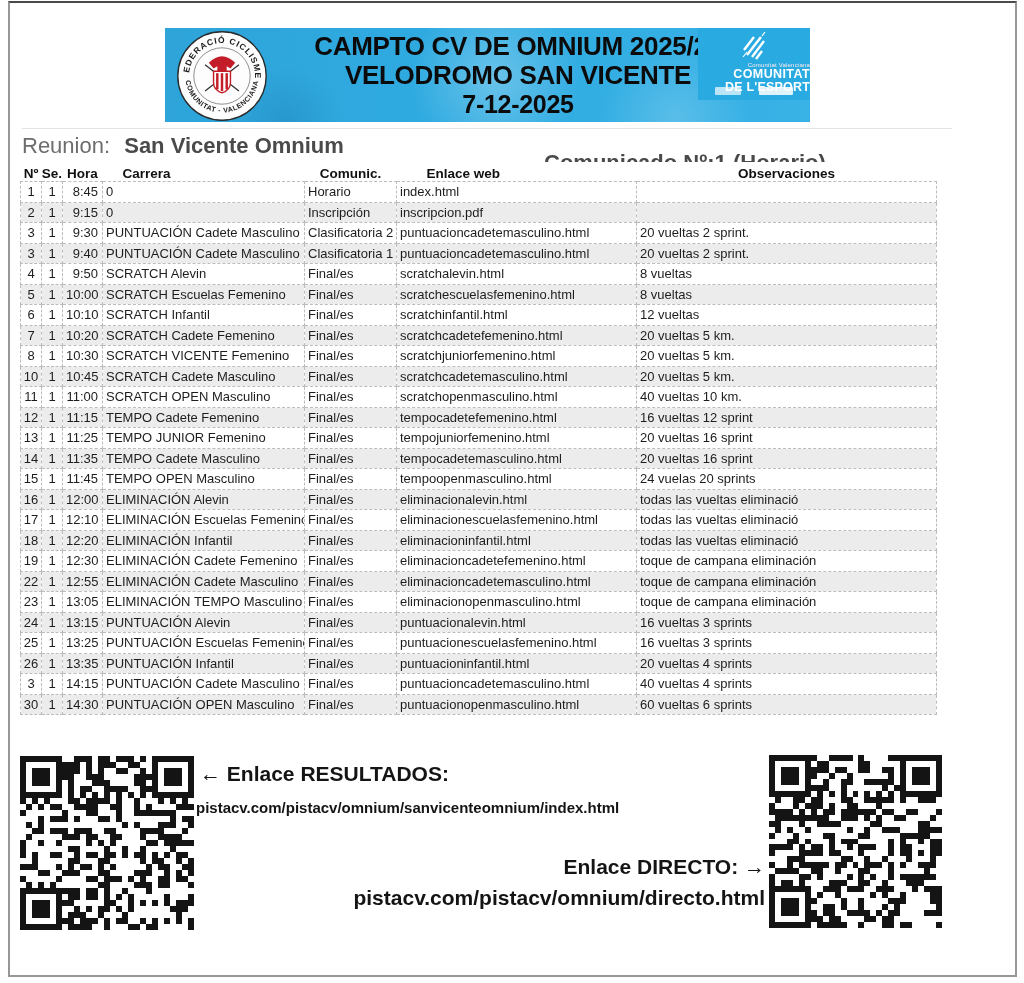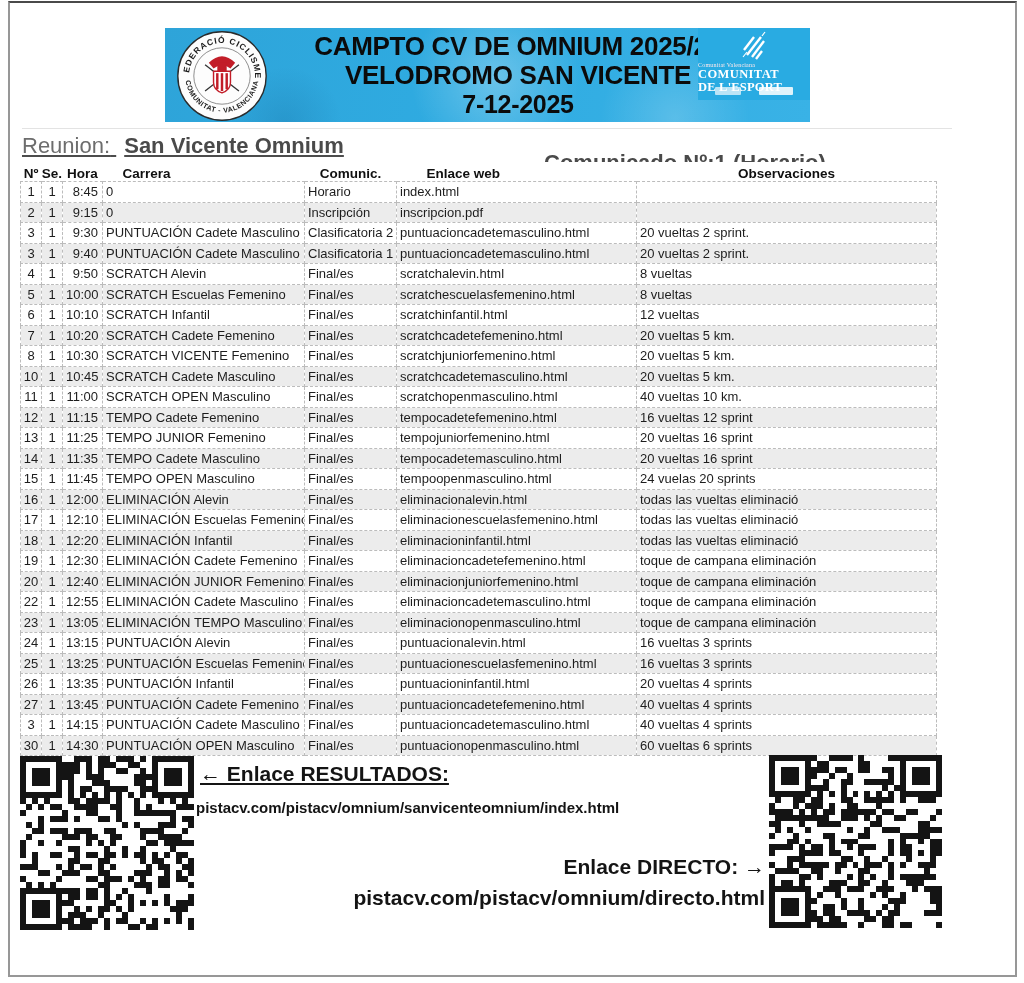--- a/index.html
+++ b/index.html
@@ -19,35 +19,35 @@
                  background:radial-gradient(circle,rgba(0,60,110,.15),rgba(0,60,110,0) 70%);}
   .fed-logo{position:absolute;left:10px;top:1px;}
   .banner-titles{position:absolute;left:118px;top:0;width:470px;height:94px;
                  display:flex;flex-direction:column;justify-content:center;align-items:center;
                  color:#0b0b0b;font-weight:bold;line-height:1.13;letter-spacing:-.3px;
                  text-align:center;}
   .banner-titles .l1{font-size:26px;}
   .banner-titles .l2{font-size:26px;}
   .banner-titles .l3{font-size:25px;}
   .esport-panel{position:absolute;right:0;top:0;width:112px;height:72px;background:#29abe2;
-                color:#fff;text-align:left;font-family:Liberation Serif, serif;}
+                color:#fff;text-align:right;}
   .esport-icon{display:block;margin:3px auto 0;}
   .esport-small{font-size:6px;color:#ffe9ec;letter-spacing:.2px;margin-top:-1px;}
   .esport-l1{font-size:12.5px;font-weight:bold;letter-spacing:.4px;line-height:1.05;}
   .esport-l2{font-size:12.5px;font-weight:bold;letter-spacing:.2px;line-height:1.05;}
   .sponsor-row{position:absolute;bottom:5px;left:0;width:100%;display:flex;justify-content:space-evenly;align-items:center;}
   .sponsor-mark{background:rgba(255,255,255,.85);height:8px;border-radius:1px;}
   .sm1{width:26px;opacity:.8;}
   .sm2{width:34px;}
 
   .shadow-line{position:absolute;left:22px;top:128px;width:930px;height:1px;background:#e3e3e3;}
 
   
   .meta-row{position:absolute;left:22px;top:133px;width:930px;height:28px;font-size:22px;color:#4c4c4c;}
-  .reunion{position:absolute;left:0;top:0;text-decoration:underline;}
+  .reunion{position:absolute;left:0;top:0;}
   .reunion .lbl{color:#6d6d6d;font-weight:normal;}
   .reunion .val{color:#4a4a4a;font-weight:bold;margin-left:8px;}
   .comunicado{position:absolute;left:522px;top:17px;font-weight:bold;color:#4a4a4a;}
 
   
   .sched{position:absolute;left:20px;top:162px;width:916px;border-collapse:collapse;
          table-layout:fixed;font-size:13px;color:#1d1d1d;}
   .sched thead th{border:none;font-size:13.5px;font-weight:bold;color:#101010;height:19px;
                   padding:0;vertical-align:bottom;background:#fff;white-space:nowrap;}
   .sched td{height:19.5px;max-height:19.5px;padding:0 3px;border:1px dashed #bcbcbc;
@@ -58,21 +58,21 @@
   .sched th.h0,.sched th.h1,.sched th.h2{text-align:center;}
   .sched th.h3{text-align:left;padding-left:20px;}
   .sched th.h4{text-align:center;}
   .sched th.h5{text-align:left;padding-left:30px;}
   .sched th.h6{text-align:center;}
 
   
   .qr{position:absolute;}
   .qr-left{left:20px;top:756px;}
   .qr-right{left:769px;top:755px;}
-  .res-label{position:absolute;left:200px;top:762px;font-size:21px;font-weight:bold;color:#141414;text-decoration:underline;}
+  .res-label{position:absolute;left:200px;top:762px;font-size:21px;font-weight:bold;color:#141414;}
   .res-url{position:absolute;left:196px;top:799px;font-size:15px;font-weight:bold;color:#141414;}
   .dir-label{position:absolute;right:259px;top:855px;font-size:21px;font-weight:bold;color:#141414;text-align:right;}
   .dir-url{position:absolute;right:259px;top:886px;font-size:21px;font-weight:bold;color:#141414;text-align:right;}
 </style>
 </head>
 <body>
 
 <div class="page">
   <div class="frame"></div>
 
@@ -332,29 +332,20 @@
         <tr>
           <td class="c0">19</td>
           <td class="c1">1</td>
           <td class="c2">12:30</td>
           <td class="c3">ELIMINACIÓN Cadete Femenino</td>
           <td class="c4">Final/es</td>
           <td class="c5">eliminacioncadetefemenino.html</td>
           <td class="c6">toque de campana eliminación</td>
         </tr>
         <tr>
-          <td class="c0">20</td>
-          <td class="c1">1</td>
-          <td class="c2">12:40</td>
-          <td class="c3">ELIMINACIÓN JUNIOR Femenino</td>
-          <td class="c4">Final/es</td>
-          <td class="c5">eliminacionjuniorfemenino.html</td>
-          <td class="c6">toque de campana eliminación</td>
-        </tr>
-        <tr>
           <td class="c0">22</td>
           <td class="c1">1</td>
           <td class="c2">12:55</td>
           <td class="c3">ELIMINACIÓN Cadete Masculino</td>
           <td class="c4">Final/es</td>
           <td class="c5">eliminacioncadetemasculino.html</td>
           <td class="c6">toque de campana eliminación</td>
         </tr>
         <tr>
           <td class="c0">23</td>
@@ -384,29 +375,20 @@
           <td class="c6">16 vueltas 3 sprints</td>
         </tr>
         <tr>
           <td class="c0">26</td>
           <td class="c1">1</td>
           <td class="c2">13:35</td>
           <td class="c3">PUNTUACIÓN Infantil</td>
           <td class="c4">Final/es</td>
           <td class="c5">puntuacioninfantil.html</td>
           <td class="c6">20 vueltas 4 sprints</td>
-        </tr>
-        <tr>
-          <td class="c0">27</td>
-          <td class="c1">1</td>
-          <td class="c2">13:45</td>
-          <td class="c3">PUNTUACIÓN Cadete Femenino</td>
-          <td class="c4">Final/es</td>
-          <td class="c5">puntuacioncadetefemenino.html</td>
-          <td class="c6">40 vueltas 4 sprints</td>
         </tr>
         <tr>
           <td class="c0">3</td>
           <td class="c1">1</td>
           <td class="c2">14:15</td>
           <td class="c3">PUNTUACIÓN Cadete Masculino</td>
           <td class="c4">Final/es</td>
           <td class="c5">puntuacioncadetemasculino.html</td>
           <td class="c6">40 vueltas 4 sprints</td>
         </tr>

